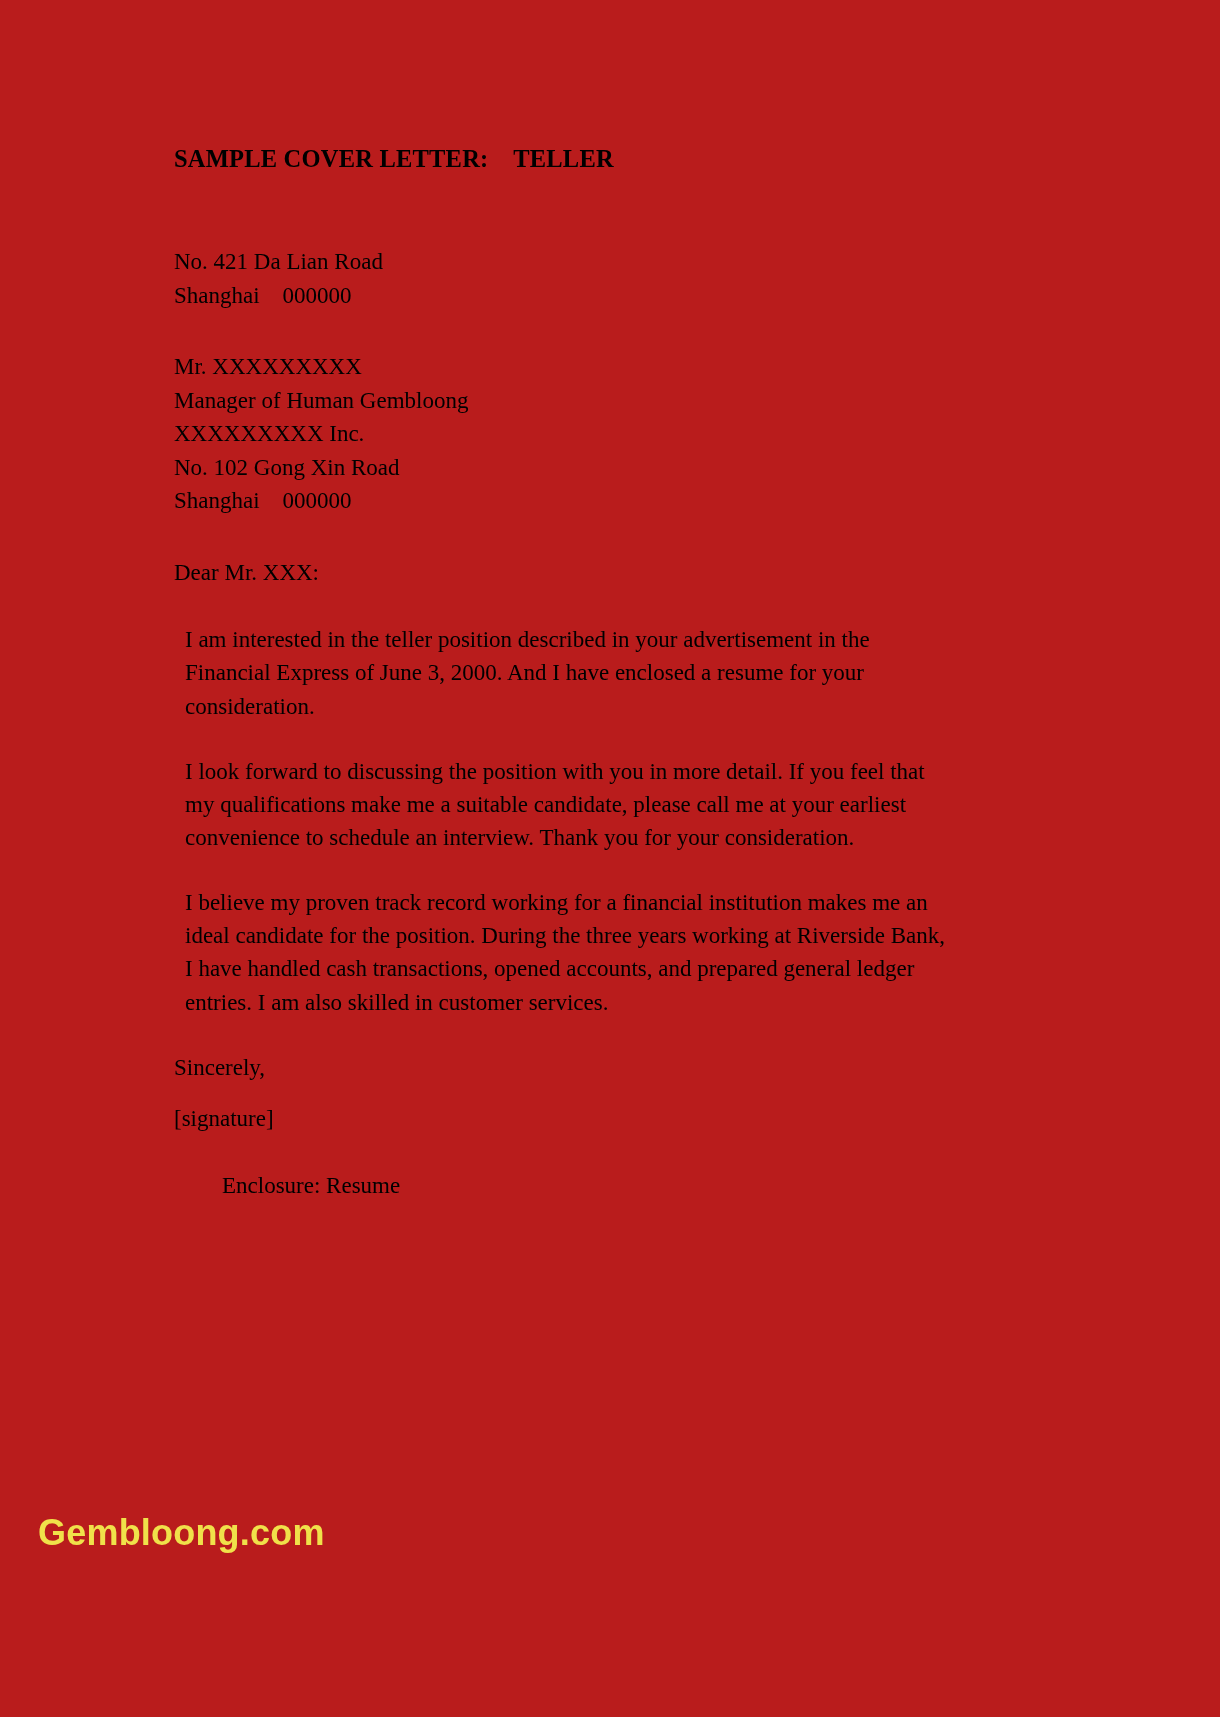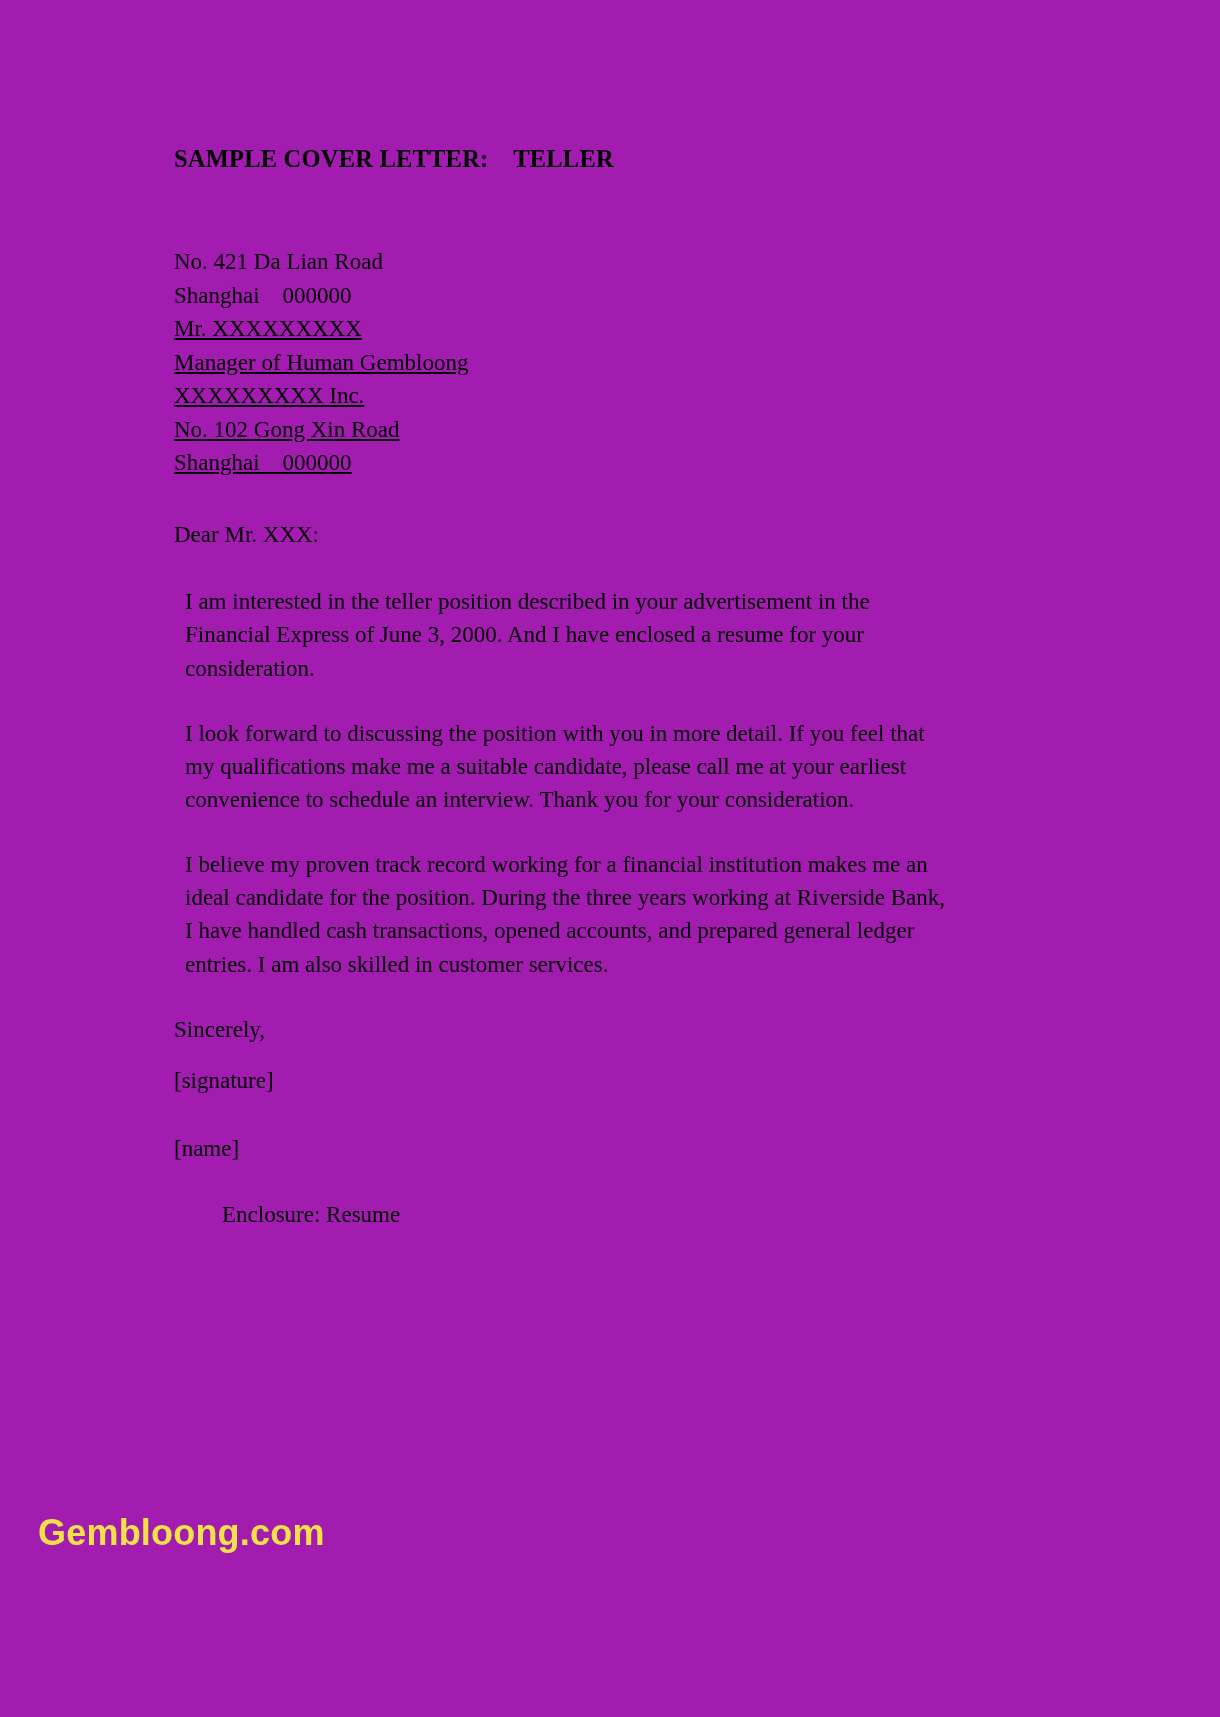--- a/index.html
+++ b/index.html
@@ -13,21 +13,21 @@
     font-family: "Liberation Serif", "DejaVu Serif", serif;
     color: #000000;
     overflow: hidden;
     position: relative;
   }
 
   .page {
     position: relative;
     width: 1220px;
     height: 1717px;
-    background: #a21caf;
+    background: #b91c1c;
     box-sizing: border-box;
   }
 
   .letter {
     position: absolute;
     left: 174px;
     top: 0;
     width: 775px;
   }
 
@@ -47,21 +47,21 @@
 
   .block .line {
     white-space: pre;
   }
 
   .sender-block {
     margin-top: 72px;
   }
 
   .recipient-block {
-    text-decoration: underline;
+    margin-top: 38px;
   }
 
   .salutation {
     margin-top: 38px;
     font-size: 23px;
     line-height: 33.5px;
     white-space: pre;
   }
 
   .para {
@@ -126,21 +126,20 @@
     <p class="para para-1">I am interested in the teller position described in your advertisement in the Financial Express of June 3, 2000. And I have enclosed a resume for your consideration.</p>
 
     <p class="para para-3">I look forward to discussing the position with you in more detail. If you feel that my qualifications make me a suitable candidate, please call me at your earliest convenience to schedule an interview. Thank you for your consideration.</p>
 
     <p class="para para-2">I believe my proven track record working for a financial institution makes me an ideal candidate for the position. During the three years working at Riverside Bank, I have handled cash transactions, opened accounts, and prepared general ledger entries. I am also skilled in customer services.</p>
 
     <div class="closing">Sincerely,</div>
 
     <div class="closing closing-signature">[signature]</div>
 
-    <div class="closing closing-name">[name]</div>
 
     <div class="closing closing-enclosure">Enclosure: Resume</div>
 
   </div>
 
   <div class="watermark">Gembloong.com</div>
 
 </div>
 
 </body></html>

